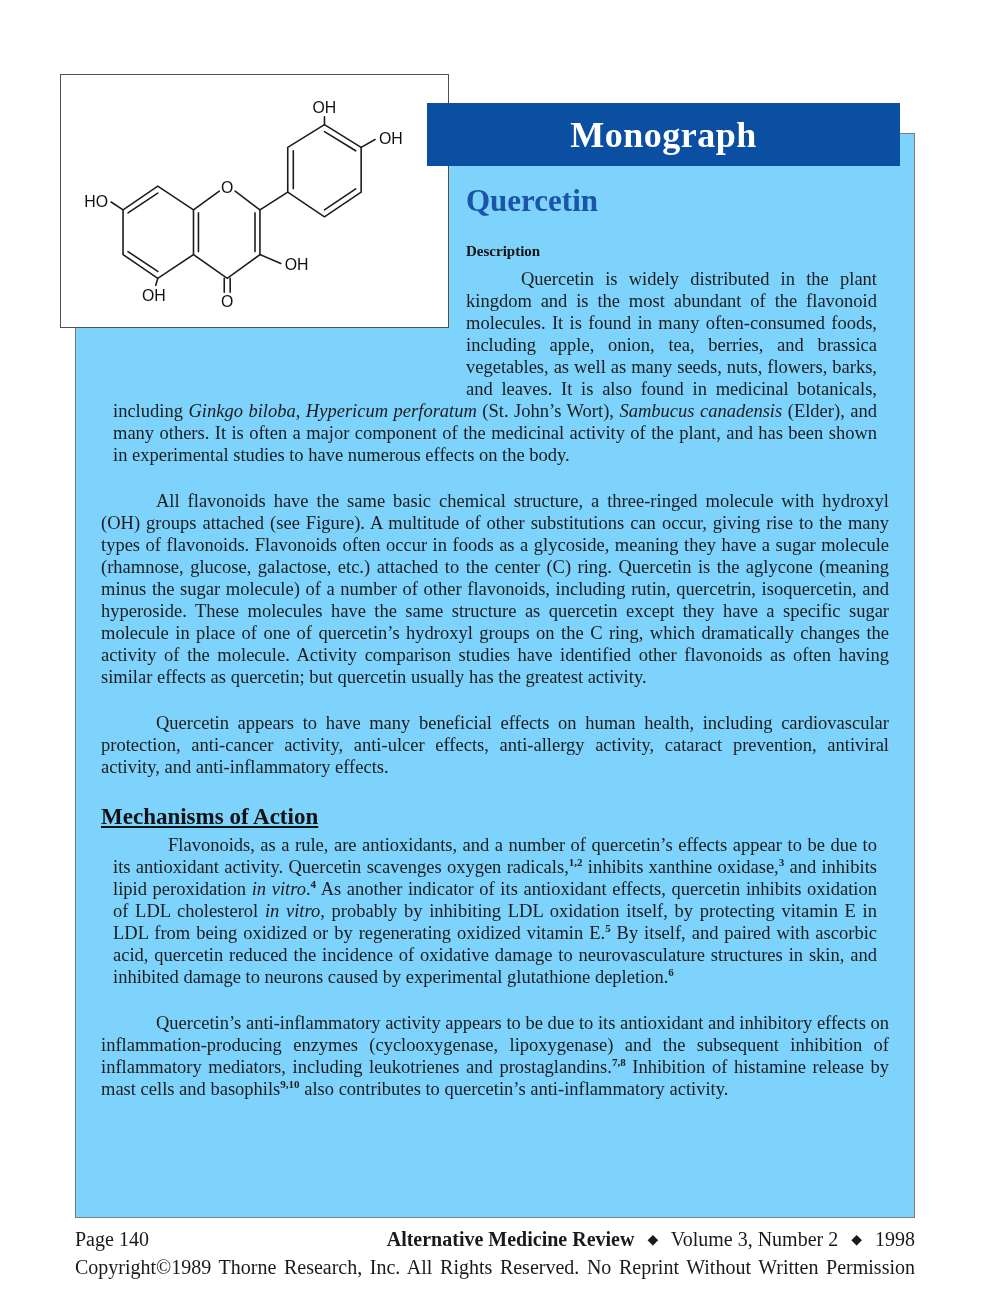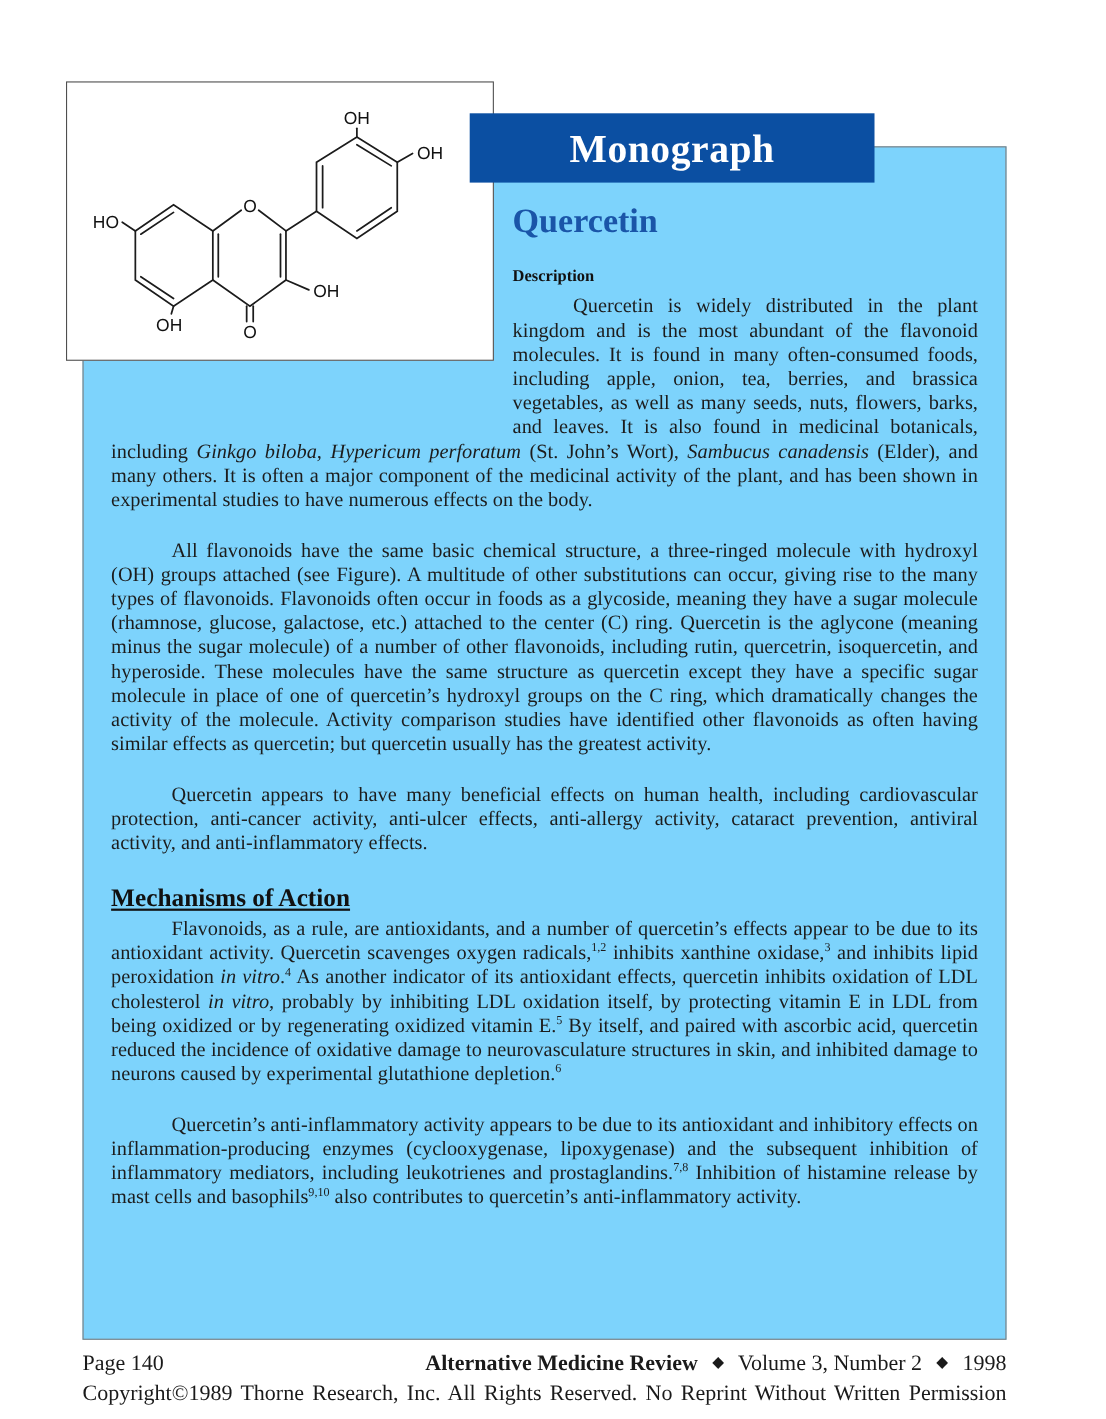--- a/index.html
+++ b/index.html
@@ -17,37 +17,37 @@
   
   .figure-box{
     position:absolute;left:60px;top:74px;width:389px;height:254px;
     background:#ffffff;border:1.5px solid #4f4f4f;box-sizing:border-box;z-index:2;
   }
   .figure-box svg{display:block;width:100%;height:100%;}
   .bond{stroke:#1c1c1c;stroke-width:1.6;fill:none;stroke-linecap:round;}
   .atom{font-family:"Liberation Sans", sans-serif;font-size:16px;fill:#111;}
   
   .banner{
-    position:absolute;left:427px;top:103px;width:368px;height:63px;
+    position:absolute;left:427px;top:103px;width:473px;height:63px;
     background:#0b4fa2;z-index:3;display:flex;align-items:center;justify-content:center;
   }
   .banner-title{color:#ffffff;font-weight:bold;font-size:36px;letter-spacing:.5px;}
   
   .article-title{
     margin:48px 0 0;font-size:31px;font-weight:bold;color:#1a55a8;line-height:38px;
   }
   .sec-heading{margin:18px 0 0;font-size:15px;font-weight:bold;line-height:26px;color:#111;}
   .mech-heading{margin:26px 0 0;font-size:23px;font-weight:bold;line-height:26px;color:#111;text-decoration:underline;}
   
   .para{
     margin:24px 0 0;font-size:18.5px;line-height:22px;text-align:justify;
     text-indent:55px;color:#1c1c1c;
   }
-  .para-first{margin:4px 0 0;}
-  .para sup{font-size:11px;line-height:0;vertical-align:super;}
+  .para-first{margin:4px 12px 0;}
+  .para sup{font-size:11px;line-height:0;vertical-align:super;font-weight:bold;}
   
   .footer-row{
     position:absolute;left:75px;top:1228px;width:840px;display:flex;
     justify-content:space-between;align-items:baseline;font-size:20px;z-index:1;
   }
   .journal-line{white-space:nowrap;}
   .journal-name{font-weight:bold;}
   .diamond{font-size:14px;padding:0 8px;position:relative;top:-2px;}
   .copyright{
     position:absolute;left:75px;top:1256px;width:840px;font-size:20px;

